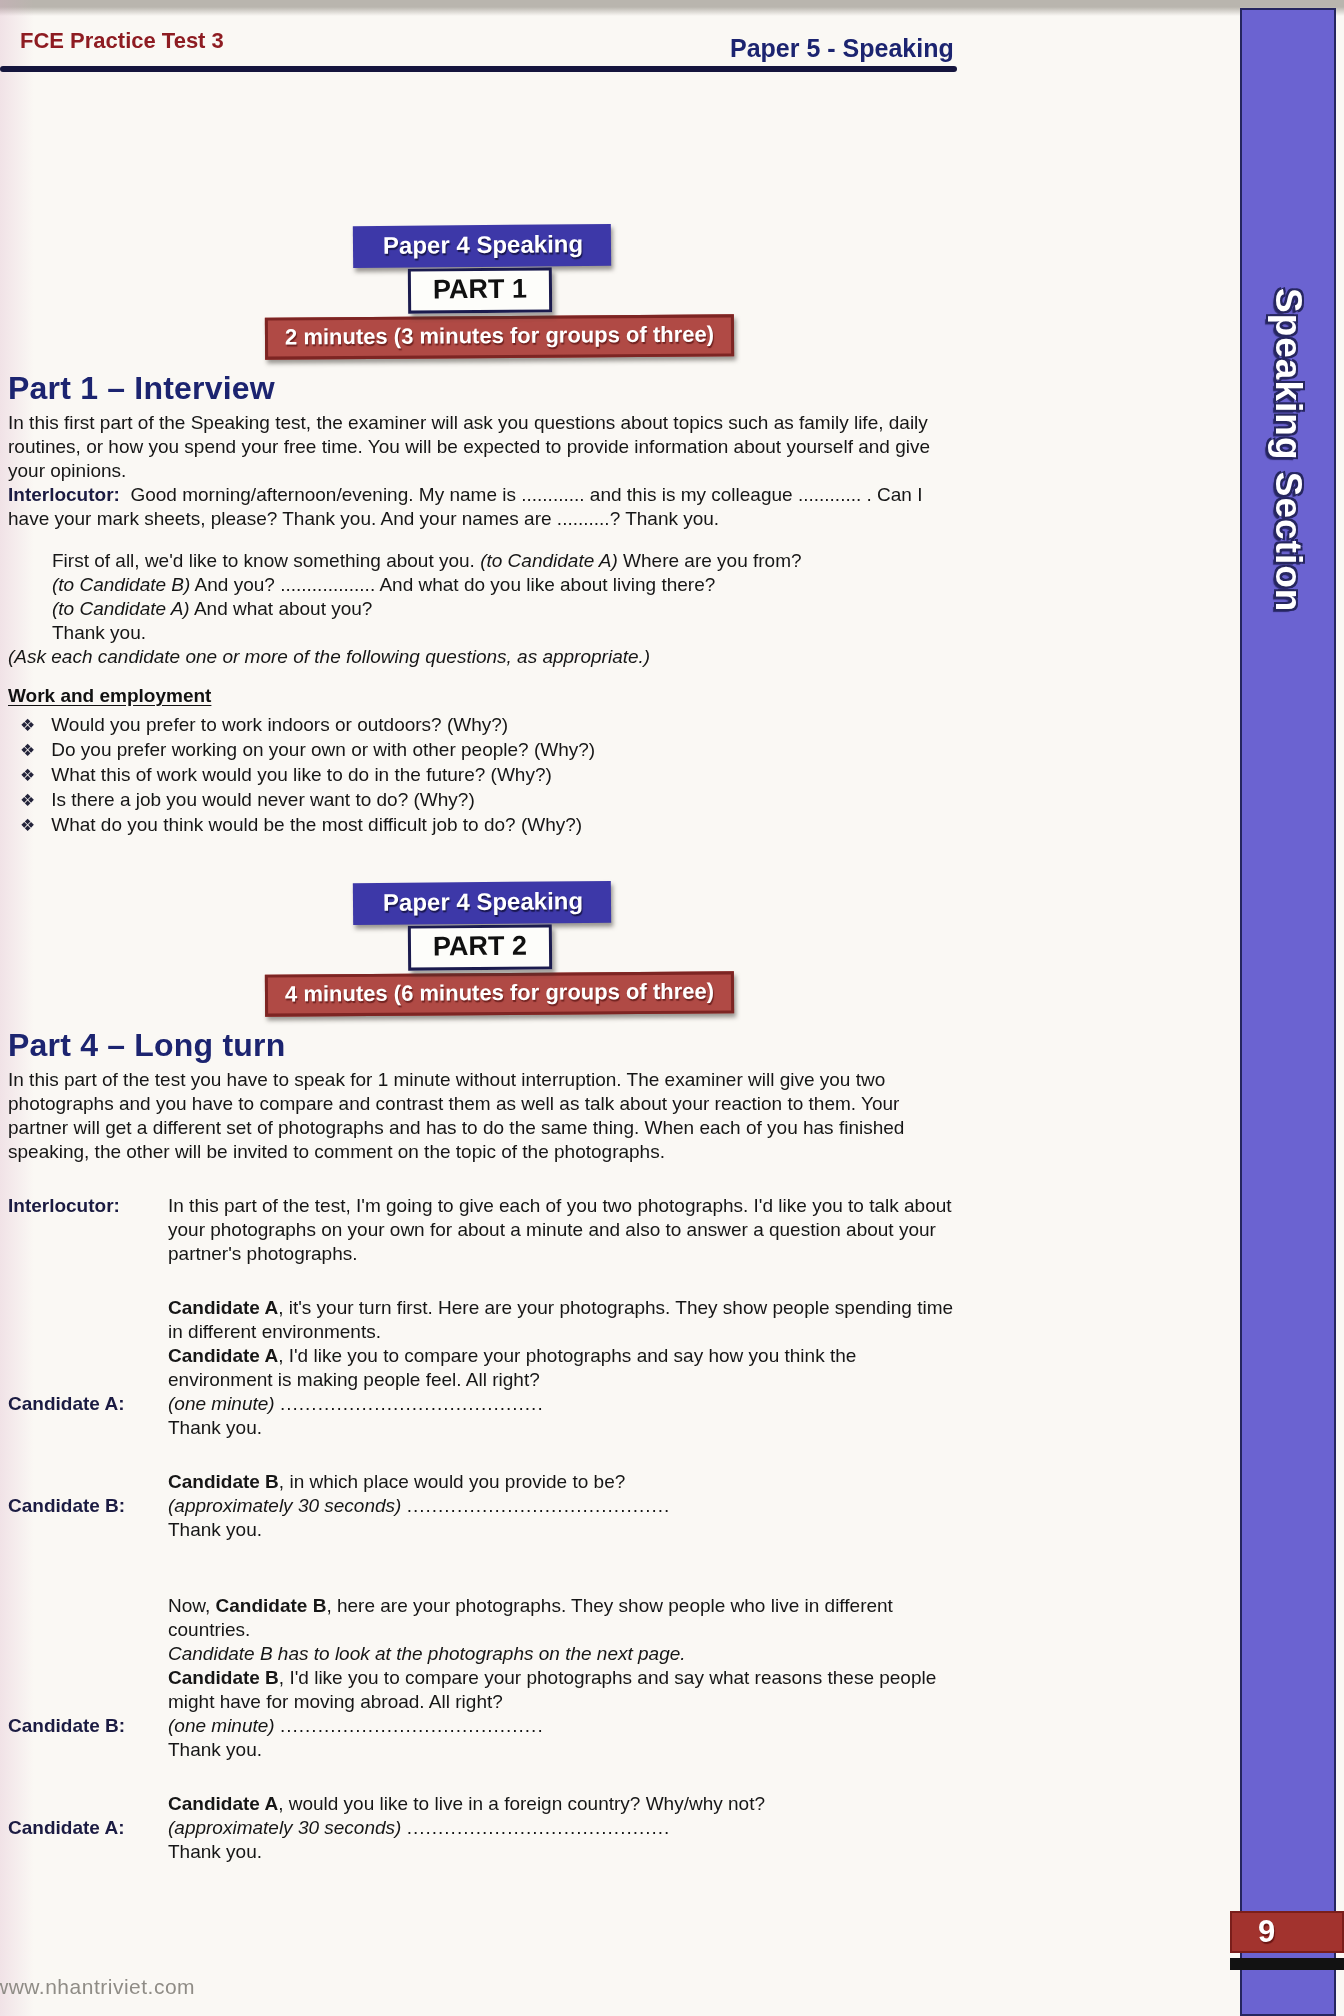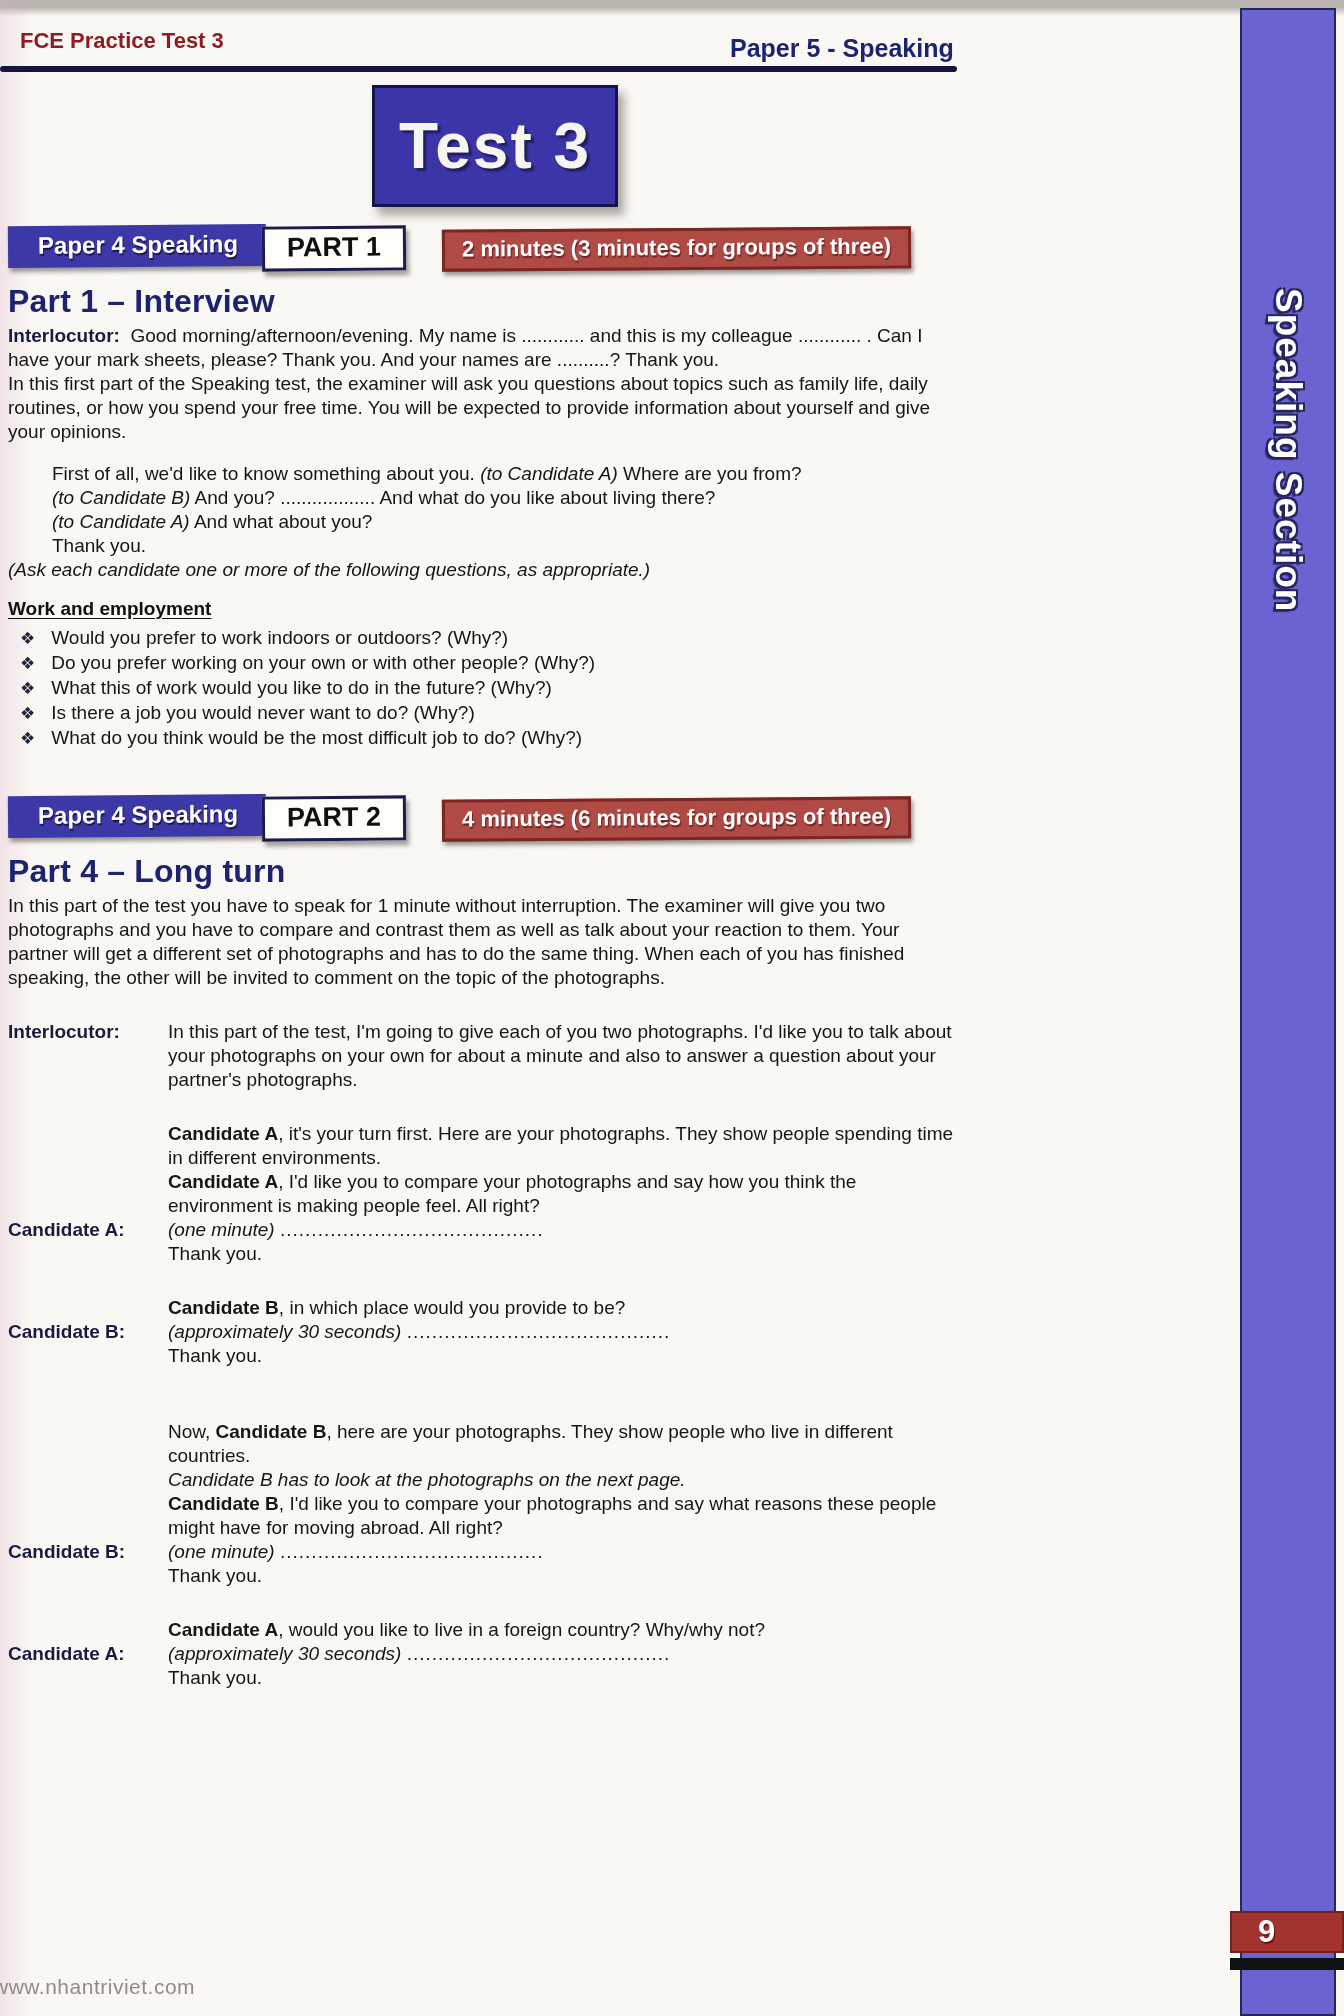--- a/index.html
+++ b/index.html
@@ -26,21 +26,21 @@
     background:#3c35a8;border:3px solid #14134a;
     box-shadow:6px 8px 9px rgba(125,120,112,.65);
     display:flex;align-items:center;justify-content:center;
   }
   .test-box span{
     font-size:64px;font-weight:bold;color:#f7f5ef;letter-spacing:2px;
     text-shadow:3px 3px 2px rgba(10,10,40,.55);
   }
   
   .content{position:absolute;left:8px;top:225px;width:948px;}
-  .banner-row{display:flex;align-items:flex-start;}
+  .banner-row{display:flex;align-items:center;flex-direction:column;}
   .banner-blue{
     background:#3d38a8;color:#fff;font-weight:bold;font-size:24px;
     padding:6px 0 8px 30px;width:228px;
     box-shadow:2px 4px 4px rgba(60,55,50,.5);
     transform:rotate(-.5deg);
     text-shadow:1px 2px 1px rgba(0,0,20,.6);
     white-space:nowrap;
   }
   .part-box{
     background:#fdfdfa;border:3px solid #1b1b4e;color:#101010;
@@ -111,38 +111,35 @@
 <body>
 
 <div class="page">
 
   <div class="hdr">
     <span class="hdr-left">FCE Practice Test 3</span>
     <span class="hdr-right">Paper 5 - Speaking</span>
   </div>
   <div class="hdr-rule"></div>
 
-  <div class="test-box">
-    <span>Test 3</span>
-  </div>
 
   <div class="content">
 
     <section>
       <div class="banner-row">
         <div class="banner-blue">Paper 4  Speaking</div>
         <div class="part-box">PART 1</div>
         <div class="banner-red">2 minutes (3 minutes for groups of three)</div>
       </div>
 
       <h2 class="sec-title">Part 1 – Interview</h2>
 
+      <p class="para body-text">In this first part of the Speaking test, the examiner will ask you questions about topics such as family life, daily routines, or how you spend your free time. You will be expected to provide information about yourself and give your opinions.</p>
+
       <p class="para body-text mt16"><span class="lbl">Interlocutor:</span>&nbsp; <span>Good morning/afternoon/evening. My name is ............ and this is my colleague ............ . Can I have your mark sheets, please?  Thank you.  And your names are ..........?  Thank you.</span></p>
-
-      <p class="para body-text">In this first part of the Speaking test, the examiner will ask you questions about topics such as family life, daily routines, or how you spend your free time. You will be expected to provide information about yourself and give your opinions.</p>
 
       <div class="body-text mt18">
         <p class="line"><span>First of all, we'd like to know something about you. </span><em class="italic">(to Candidate A)</em><span>  Where are you from?</span></p>
         <p class="line"><em class="italic">(to Candidate B)</em><span> And you? ..................  And what do you like about living there?</span></p>
         <p class="line"><em class="italic">(to Candidate A)</em><span> And what about you?</span></p>
         <p class="line">Thank you.</p>
       </div>
 
       <p class="para body-text italic mt26">(Ask each candidate one or more of the following questions, as appropriate.)</p>
 

